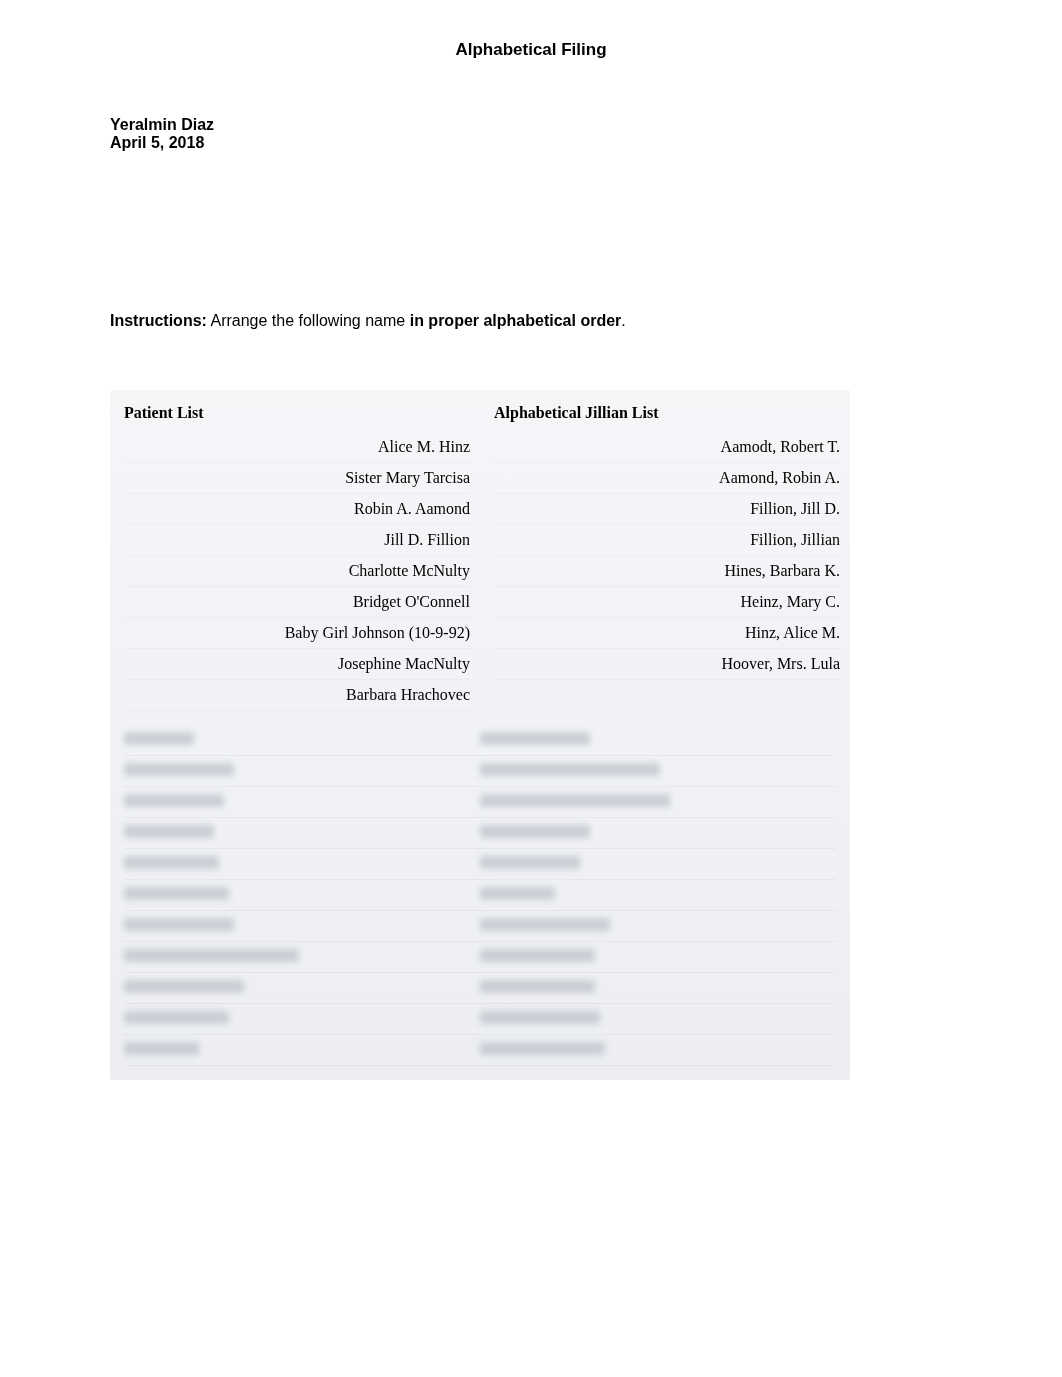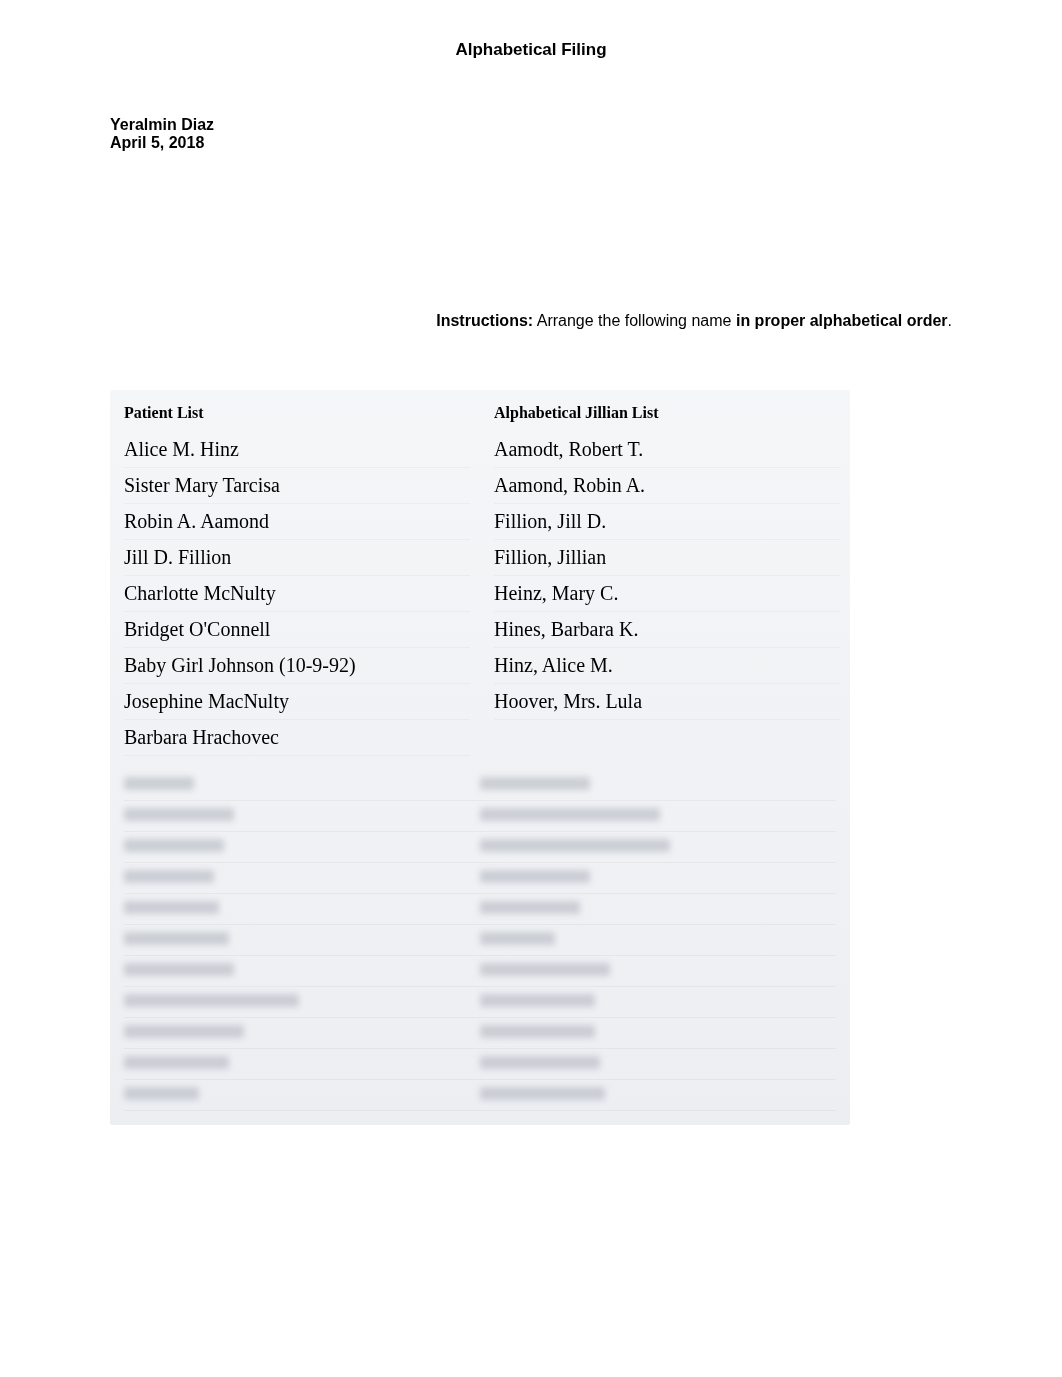--- a/index.html
+++ b/index.html
@@ -26,21 +26,20 @@
       font-size: 16px;
     }
     .date {
       font-weight: bold;
       font-size: 16px;
       margin-bottom: 160px;
     }
     .instructions {
       font-size: 16px;
       margin-bottom: 60px;
-      text-align: right;
     }
     .instructions .label {
       font-weight: bold;
     }
     .instructions .emphasis {
       font-weight: bold;
     }
     .table-wrapper {
       background: linear-gradient(to bottom, #f5f6f8 0%, #eceef2 100%);
       border-radius: 2px;
@@ -55,23 +54,24 @@
     .col {
       flex: 1;
       padding: 14px 10px 14px 14px;
     }
     .col-header {
       font-weight: bold;
       font-size: 16px;
       padding-bottom: 10px;
     }
     .row {
-      font-size: 20px;
+      font-size: 16px;
       padding: 6px 0;
       border-bottom: 1px solid rgba(0,0,0,0.03);
+      text-align: right;
     }
     .blurred-section {
       padding: 0 14px 14px 14px;
     }
     .blurred-row {
       display: flex;
       padding: 6px 0;
       border-bottom: 1px solid rgba(0,0,0,0.04);
     }
     .blurred-cell {
@@ -112,22 +112,22 @@
       <div class="row">Baby Girl Johnson (10-9-92)</div>
       <div class="row">Josephine MacNulty</div>
       <div class="row">Barbara Hrachovec</div>
     </div>
     <div class="col">
       <div class="col-header">Alphabetical Jillian List</div>
       <div class="row">Aamodt, Robert T.</div>
       <div class="row">Aamond, Robin A.</div>
       <div class="row">Fillion, Jill D.</div>
       <div class="row">Fillion, Jillian</div>
+      <div class="row">Hines, Barbara K.</div>
       <div class="row">Heinz, Mary C.</div>
-      <div class="row">Hines, Barbara K.</div>
       <div class="row">Hinz, Alice M.</div>
       <div class="row">Hoover, Mrs. Lula</div>
     </div>
   </div>
   <div class="blurred-section" id="blurred-rows">
       <div class="blurred-row">
         <div class="blurred-cell"><span class="blur-bar" style="width: 70px;"></span></div>
         <div class="blurred-cell"><span class="blur-bar" style="width: 110px;"></span></div>
       </div>
       <div class="blurred-row">

